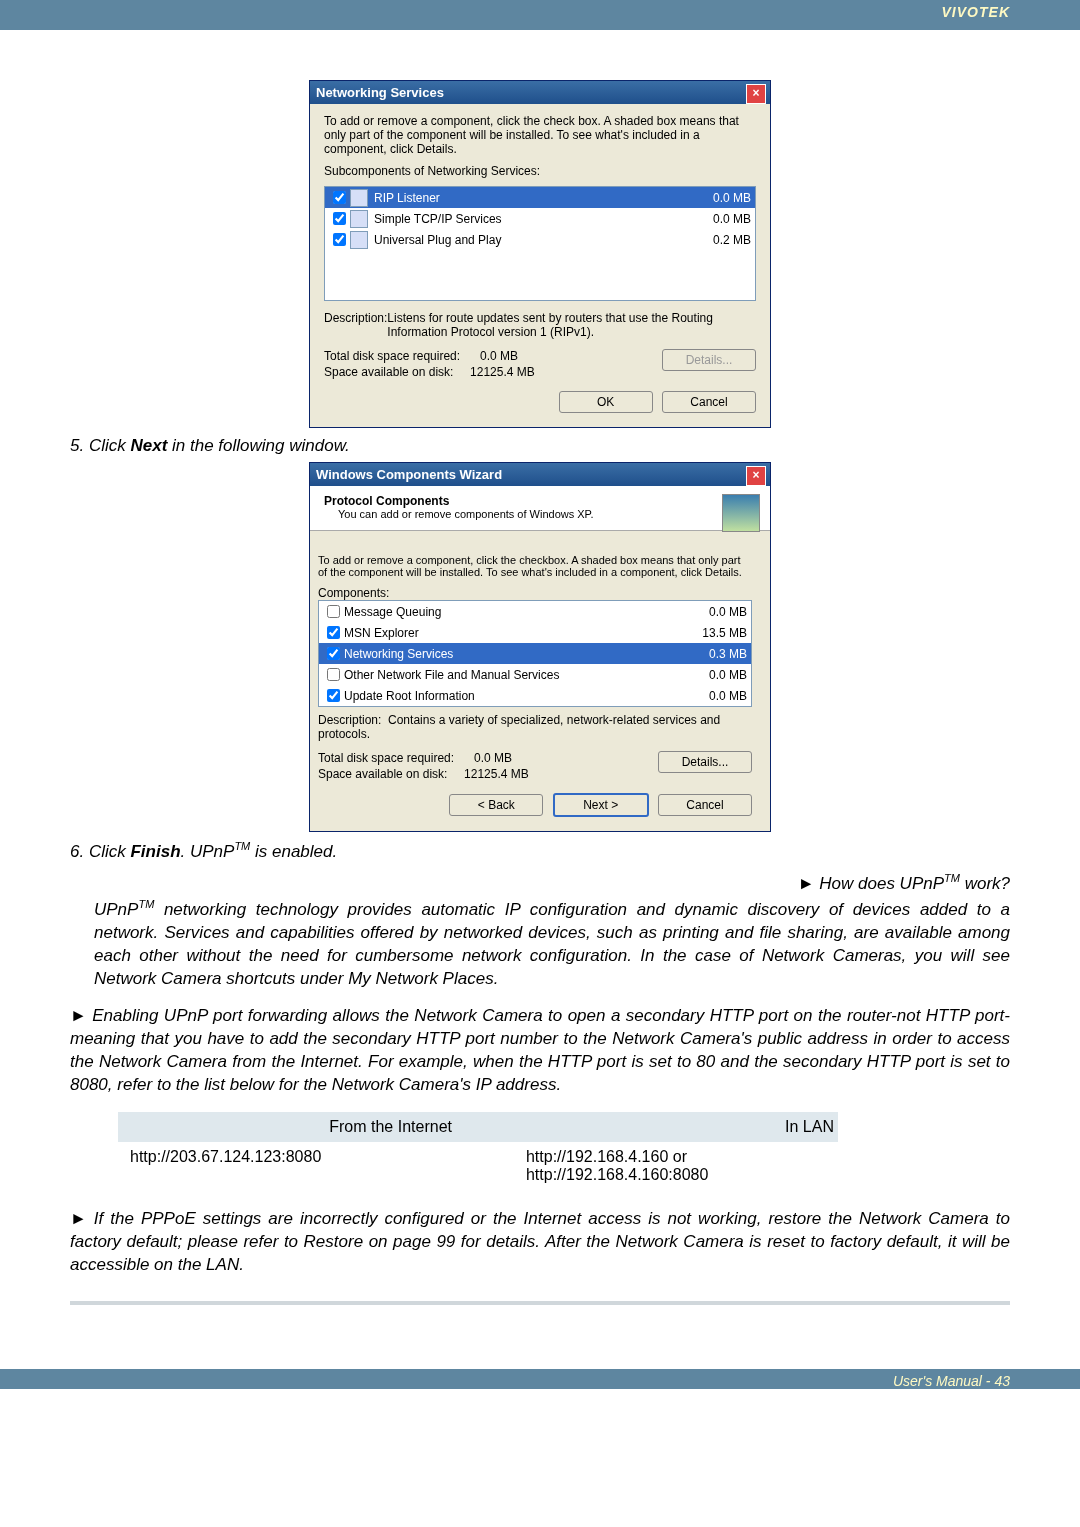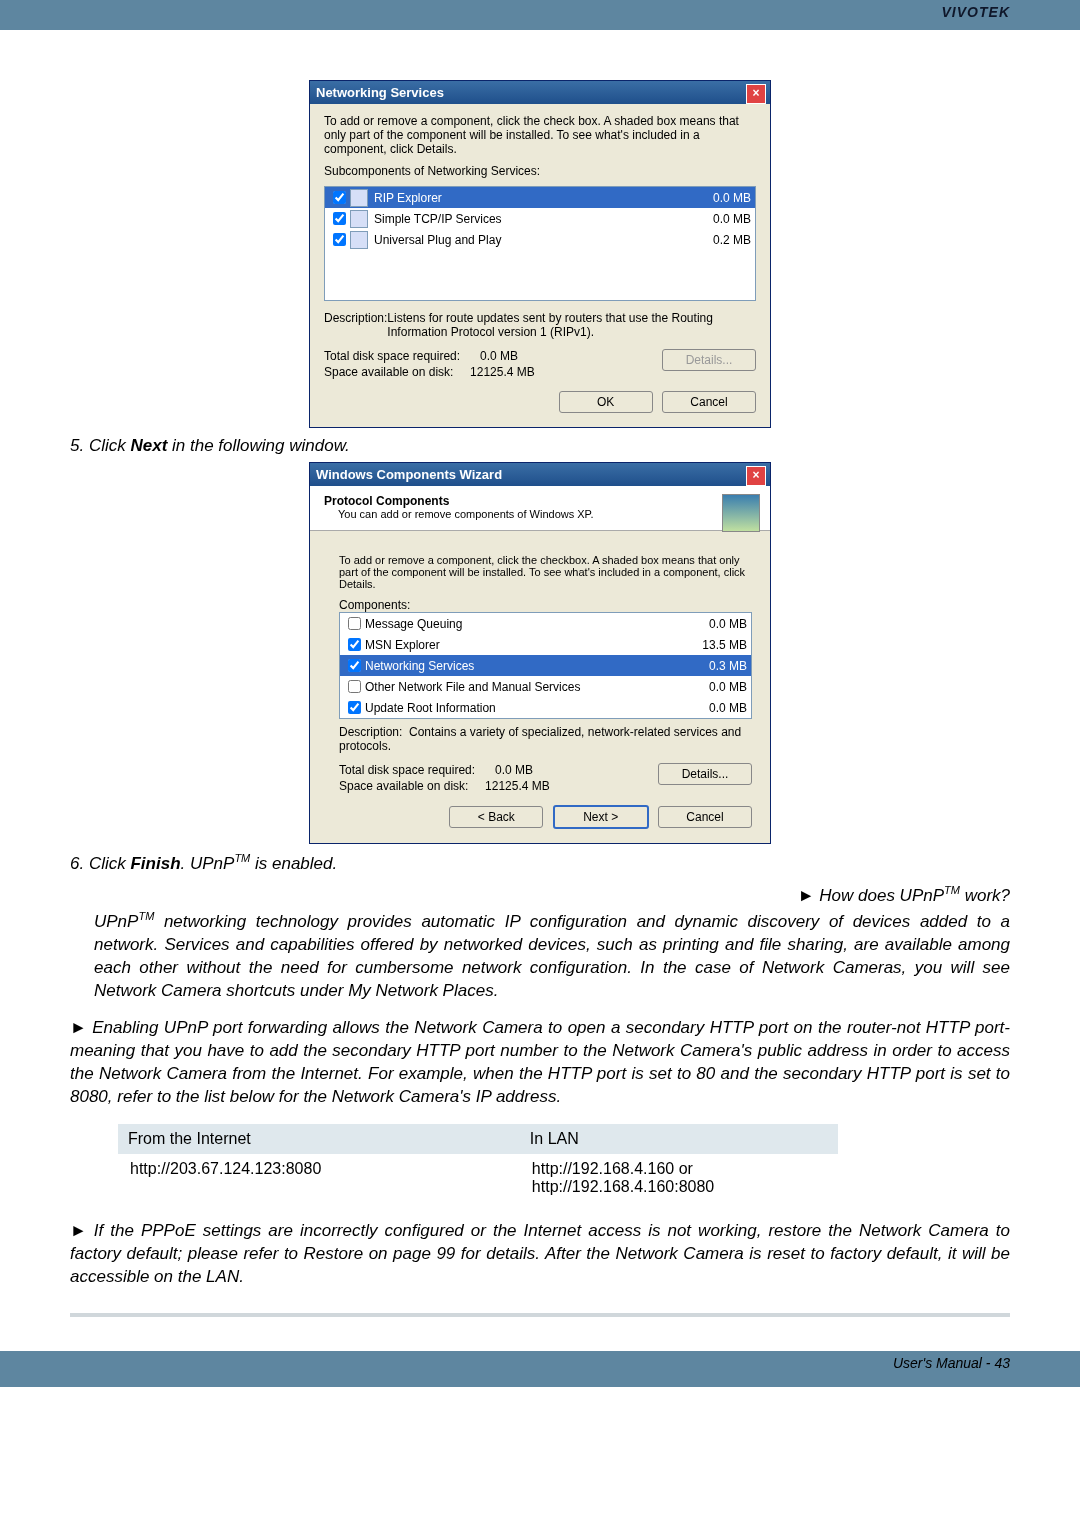--- a/index.html
+++ b/index.html
@@ -1,18 +1,18 @@
 <!DOCTYPE html>
 <html><head>
 <meta charset="utf-8">
 <style>
 body { margin:0; font-family: Arial, sans-serif; background:#fff; color:#000; width:1080px; }
 .page { padding:50px 70px 30px 70px; }
 .header-bar { background:#5e86a0; height:6px; width:100%; }
-.brand { text-align:right; color:#0f172a; font-style:italic; font-weight:bold; padding:4px 70px; background:#5e86a0; font-size:14px; letter-spacing:1px; }
+.brand { text-align:right; color:#fef9c3; font-style:italic; font-weight:bold; padding:4px 70px; background:#5e86a0; font-size:14px; letter-spacing:1px; }
 .step { font-style:italic; font-size:17px; margin:8px 0 6px 0; }
 .step b { font-weight:bold; font-style:italic; }
 .bullet { font-style:italic; font-size:17px; margin:10px 0 4px 0;text-align:right; }
 .body-text { font-style:italic; font-size:17px; text-align:justify; margin-left:24px; margin-bottom:14px; line-height:1.35; }
 .tm { font-size:11px; vertical-align:super; font-style:italic; }
 
 .xp-dialog { border:1px solid #0a246a; background:#ece9d8; width:460px; margin:0 auto 8px auto; font-family: Tahoma, sans-serif; font-size:12px; color:#000; }
 .xp-title { background: linear-gradient(to bottom,#3a6ea5,#1f4f8b); color:#fff; font-weight:bold; padding:4px 6px; position:relative; font-size:13px; }
 .xp-close { position:absolute; right:4px; top:3px; width:18px; height:18px; background:#e04343; color:#fff; text-align:center; line-height:17px; font-weight:bold; border:1px solid #fff; font-size:12px; }
 .xp-body { padding:10px 14px 14px 14px; }
@@ -32,35 +32,35 @@
 .stats-left div { margin-bottom:2px; }
 .xp-btn { background:#ece9d8; border:1px solid #888; padding:3px 16px; font-size:12px; border-radius:3px; display:inline-block; min-width:60px; text-align:center; }
 .xp-btn.disabled { color:#999; }
 .btn-row { text-align:right; margin-top:10px; }
 .btn-row .xp-btn { margin-left:6px; }
 
 .wiz-head { background:#fff; border-bottom:1px solid #aaa; padding:8px 10px 10px 14px; position:relative; }
 .wiz-head strong { font-weight:bold; }
 .wiz-head .sub { margin-left:14px; font-size:11px; }
 .wiz-ico { position:absolute; right:10px; top:8px; width:36px; height:36px; background:linear-gradient(#3a7eaf,#c0e0a0); border:1px solid #888; }
-.wiz-body { padding:12px 18px 14px 29px; }
+.wiz-body { padding:12px 18px 14px 8px; }
 .wiz-body p.intro { font-size:11px; margin-bottom:8px; }
 .comp-list { border:1px solid #7f9db9; background:#fff; }
 .comp-row { display:flex; align-items:center; padding:1px 4px; font-size:12px; }
 .comp-row.sel { background:#316ac5; color:#fff; }
 .comp-row input { margin-right:4px; }
 .comp-row .name { flex:1; }
 .comp-row .sz { width:70px; text-align:right; }
 .comp-desc { font-size:12px; margin:6px 0 4px 0; }
 
 .ip-table { margin:16px 0 18px 48px; border-collapse:collapse; width:720px; font-size:16px; }
-.ip-table th { background:#dfe8ed; text-align:left; padding:6px 10px; font-weight:normal; }
+.ip-table th { background:#dfe8ed; text-align:right; padding:6px 4px; font-weight:normal; }
 .ip-table td { padding:6px 12px; vertical-align:top; }
 .ip-table .mid { width:50px; }
-.footer { text-align:right; font-style:italic; color:#000000; background:#5e86a0; padding:4px 70px 16px 0; font-size:14px; }
+.footer { text-align:right; font-style:italic; color:#fef9c3; background:#5e86a0; padding:4px 70px 0 0; font-size:14px; margin-top:30px; }
 .thin-rule { height:4px; background:#d0d7db; margin:24px 0 4px 0; }
 </style>
 </head>
 <body>
 
 <div class="brand"><span>VIVOTEK</span></div>
 <div class="header-bar"></div>
 
 <div class="page">
 
@@ -69,21 +69,21 @@
     <span>Networking Services</span>
     <div class="xp-close">×</div>
   </div>
   <div class="xp-body">
     <p>To add or remove a component, click the check box. A shaded box means that only part of the component will be installed. To see what's included in a component, click Details.</p>
     <p>Subcomponents of Networking Services:</p>
     <div class="sub-list">
       <div class="sub-row sel">
         <input type="checkbox" checked="" style="">
         <span class="ico"></span>
-        <span class="name">RIP Explorer</span>
+        <span class="name">RIP Listener</span>
         <span class="sz">0.0 MB</span>
       </div>
       <div class="sub-row">
         <input type="checkbox" checked="" style="">
         <span class="ico"></span>
         <span class="name">Simple TCP/IP Services</span>
         <span class="sz">0.0 MB</span>
       </div>
       <div class="sub-row">
         <input type="checkbox" checked="" style="">

